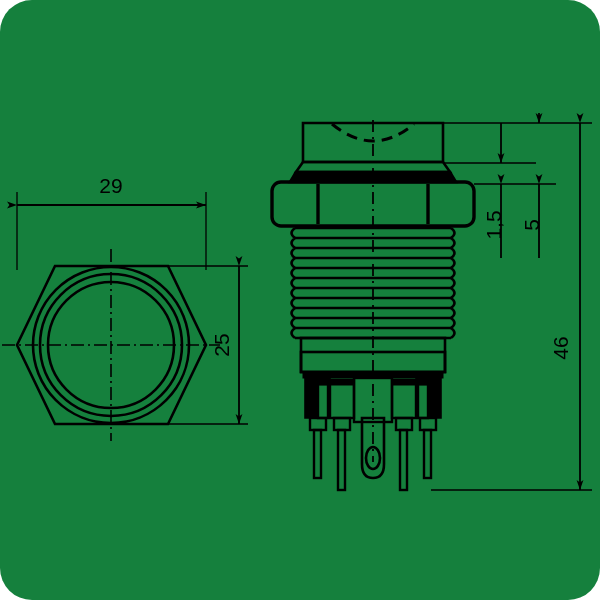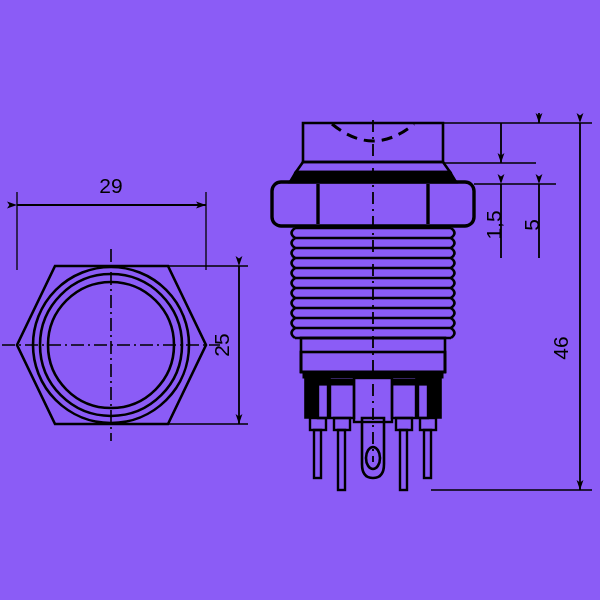--- a/index.html
+++ b/index.html
@@ -5,23 +5,24 @@
 <style>
   html, body {
     margin: 0;
     padding: 0;
     background: #ffffff;
   }
   #sheet {
     position: relative;
     width: 600px;
     height: 600px;
-    background: #8b5cf6;
+    background: #15803d;
     overflow: hidden;
     font-family: "Liberation Sans", sans-serif;
+    border-radius: 32px;
   }
   #sheet svg {
     display: block;
     width: 600px;
     height: 600px;
   }
   .dim-text {
     font-family: "Liberation Sans", sans-serif;
     font-size: 21px;
     fill: #000000;

